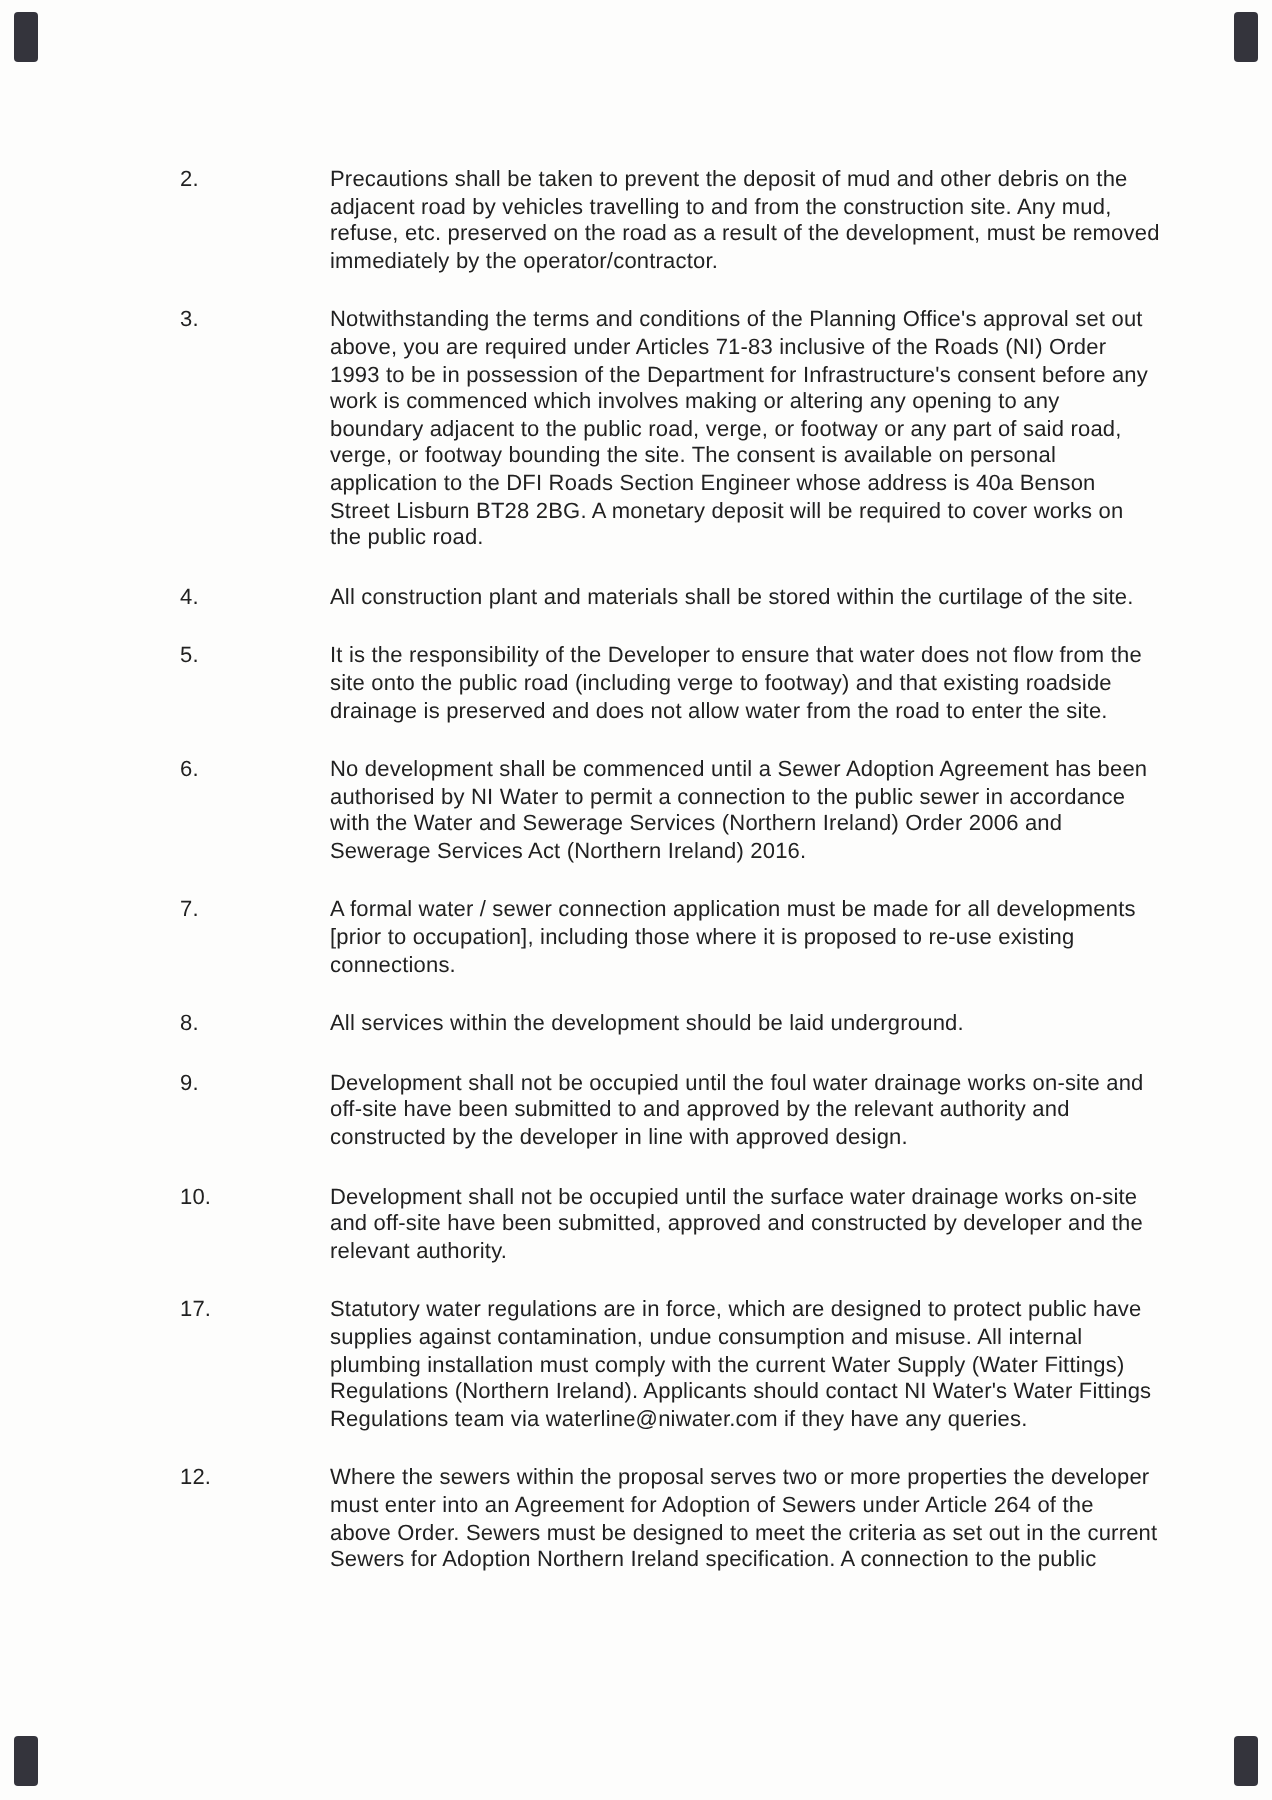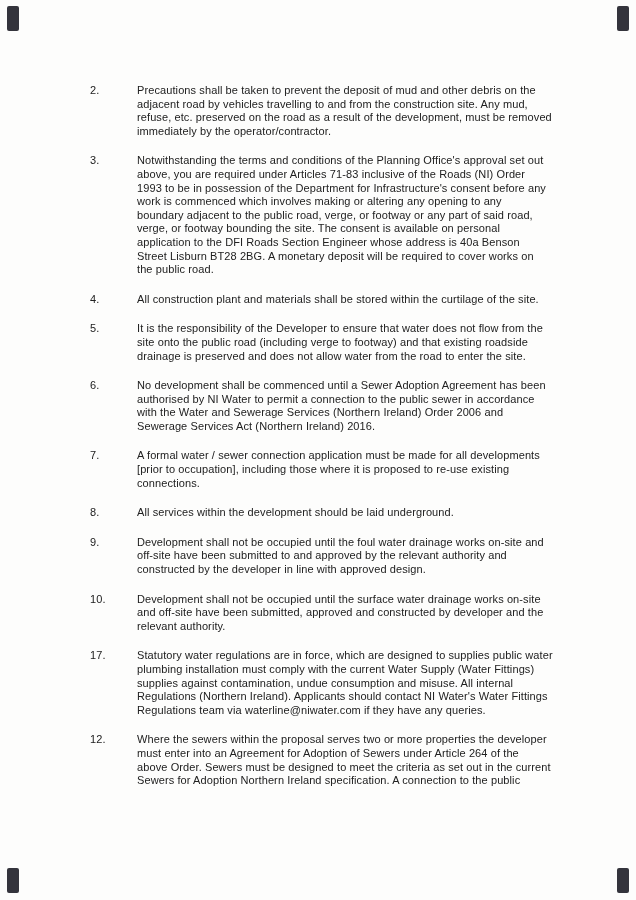--- a/index.html
+++ b/index.html
@@ -43,20 +43,21 @@
   }
   .condition .num {
     flex: 0 0 47px;
     width: 47px;
   }
   .condition .body {
     flex: 1;
   }
   .condition .line {
     white-space: nowrap;
+    margin-left: 28px;
   }
 </style>
 </head>
 <body style="background: rgb(253, 253, 252); color: rgb(33, 33, 33);">
 
 <div class="page">
   <span class="corner-mark tl" style="background: rgb(52, 52, 60);"></span>
   <span class="corner-mark tr" style="background: rgb(52, 52, 60);"></span>
   <span class="corner-mark bl" style="background: rgb(52, 52, 60);"></span>
   <span class="corner-mark br" style="background: rgb(52, 52, 60);"></span>
@@ -133,23 +134,23 @@
         <div class="num">10.</div>
         <div class="body">
           <div class="line">Development shall not be occupied until the surface water drainage works on-site</div>
           <div class="line">and off-site have been submitted, approved and constructed by developer and the</div>
           <div class="line">relevant authority.</div>
         </div>
       </div>
       <div class="condition">
         <div class="num">17.</div>
         <div class="body">
-          <div class="line">Statutory water regulations are in force, which are designed to supplies public water</div>
+          <div class="line">Statutory water regulations are in force, which are designed to protect public have</div>
+          <div class="line">supplies against contamination, undue consumption and misuse. All internal</div>
           <div class="line">plumbing installation must comply with the current Water Supply (Water Fittings)</div>
-          <div class="line">supplies against contamination, undue consumption and misuse. All internal</div>
           <div class="line">Regulations (Northern Ireland). Applicants should contact NI Water's Water Fittings</div>
           <div class="line">Regulations team via waterline@niwater.com if they have any queries.</div>
         </div>
       </div>
       <div class="condition">
         <div class="num">12.</div>
         <div class="body">
           <div class="line">Where the sewers within the proposal serves two or more properties the developer</div>
           <div class="line">must enter into an Agreement for Adoption of Sewers under Article 264 of the</div>
           <div class="line">above Order. Sewers must be designed to meet the criteria as set out in the current</div>

